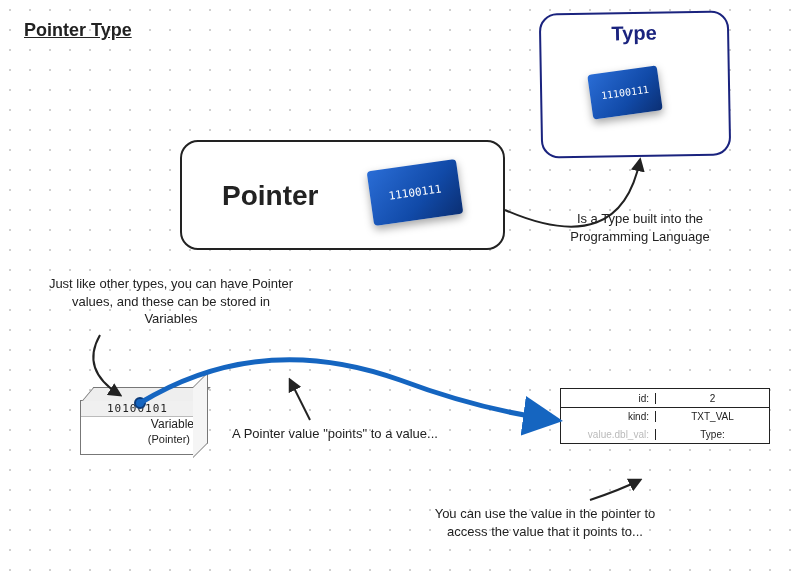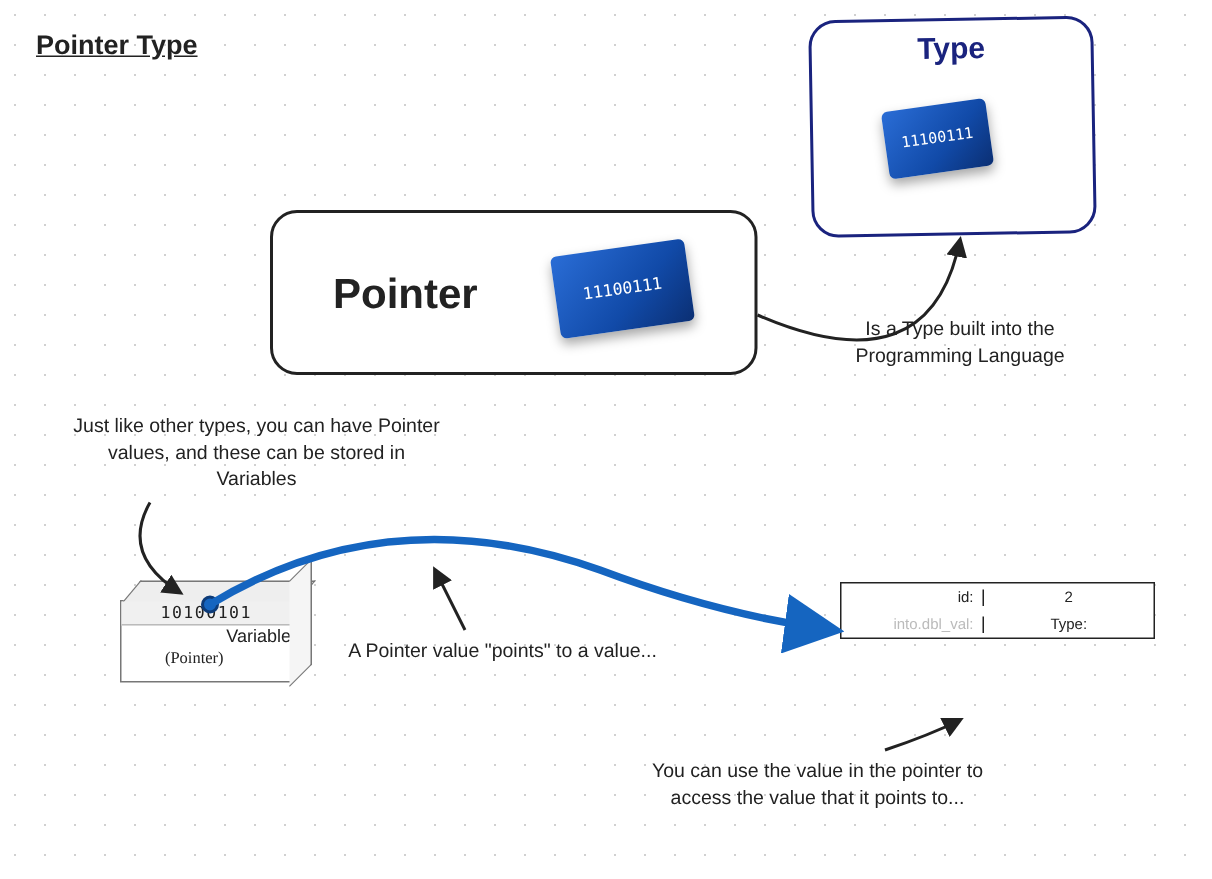--- a/index.html
+++ b/index.html
@@ -102,21 +102,21 @@
     transform-origin: top left;
   }
   .varbox .bits {
     position:absolute; top:0; left:0; right:0;
     text-align:center; font-family:monospace; font-size:11px; letter-spacing:1px;
     border-bottom:1px solid #bbb;
     background:#f0f0f0;
     padding:1px 0;
   }
   .varbox .vname { position:absolute; top:16px; left:0; right:0; text-align:right; font-size:12px; }
-  .varbox .vsub  { position:absolute; top:32px; left:0; right:16px; text-align:center; font-size:11px;font-family:Liberation Serif, serif; }
+  .varbox .vsub  { position:absolute; top:32px; left:0; right:4px; text-align:right; font-size:11px; }
   
   .struct {
     position:absolute; left:560px; top:388px; width:210px;
     border:1.5px solid #222;
     background:#fff;
     font-size:10px;
   }
   .struct .row { display:flex; height:18px; align-items:center; }
   .struct .k  { width:95px; text-align:right; padding-right:6px; border-right:1.5px solid #222; }
   .struct .v  { flex:1; text-align:center; }
@@ -153,22 +153,26 @@
   <div class="vname">Variable</div>
   <div class="vsub">(Pointer)</div>
 </div>
 <div class="dot"></div>
 
 <div class="struct">
   <div class="row">
       <div class="k">id:</div>
       <div class="v">2</div>
     </div>
+  <div class="row sep">
+      <div class="k">kind:</div>
+      <div class="v">TXT_VAL</div>
+    </div>
   <div class="row">
-      <div class="k dim">into.dbl_val:</div>
+      <div class="k dim">value.dbl_val:</div>
       <div class="v">Type:</div>
     </div>
 </div>
 
 <svg class="arrows">
   <defs>
     <marker id="ah" viewBox="0 0 10 10" refX="8" refY="5" markerWidth="7" markerHeight="7" orient="auto-start-reverse">
       <path d="M 0 0 L 10 5 L 0 10 z" fill="#222"></path>
     </marker>
     <marker id="ahb" viewBox="0 0 10 10" refX="8" refY="5" markerWidth="8" markerHeight="8" orient="auto-start-reverse">

